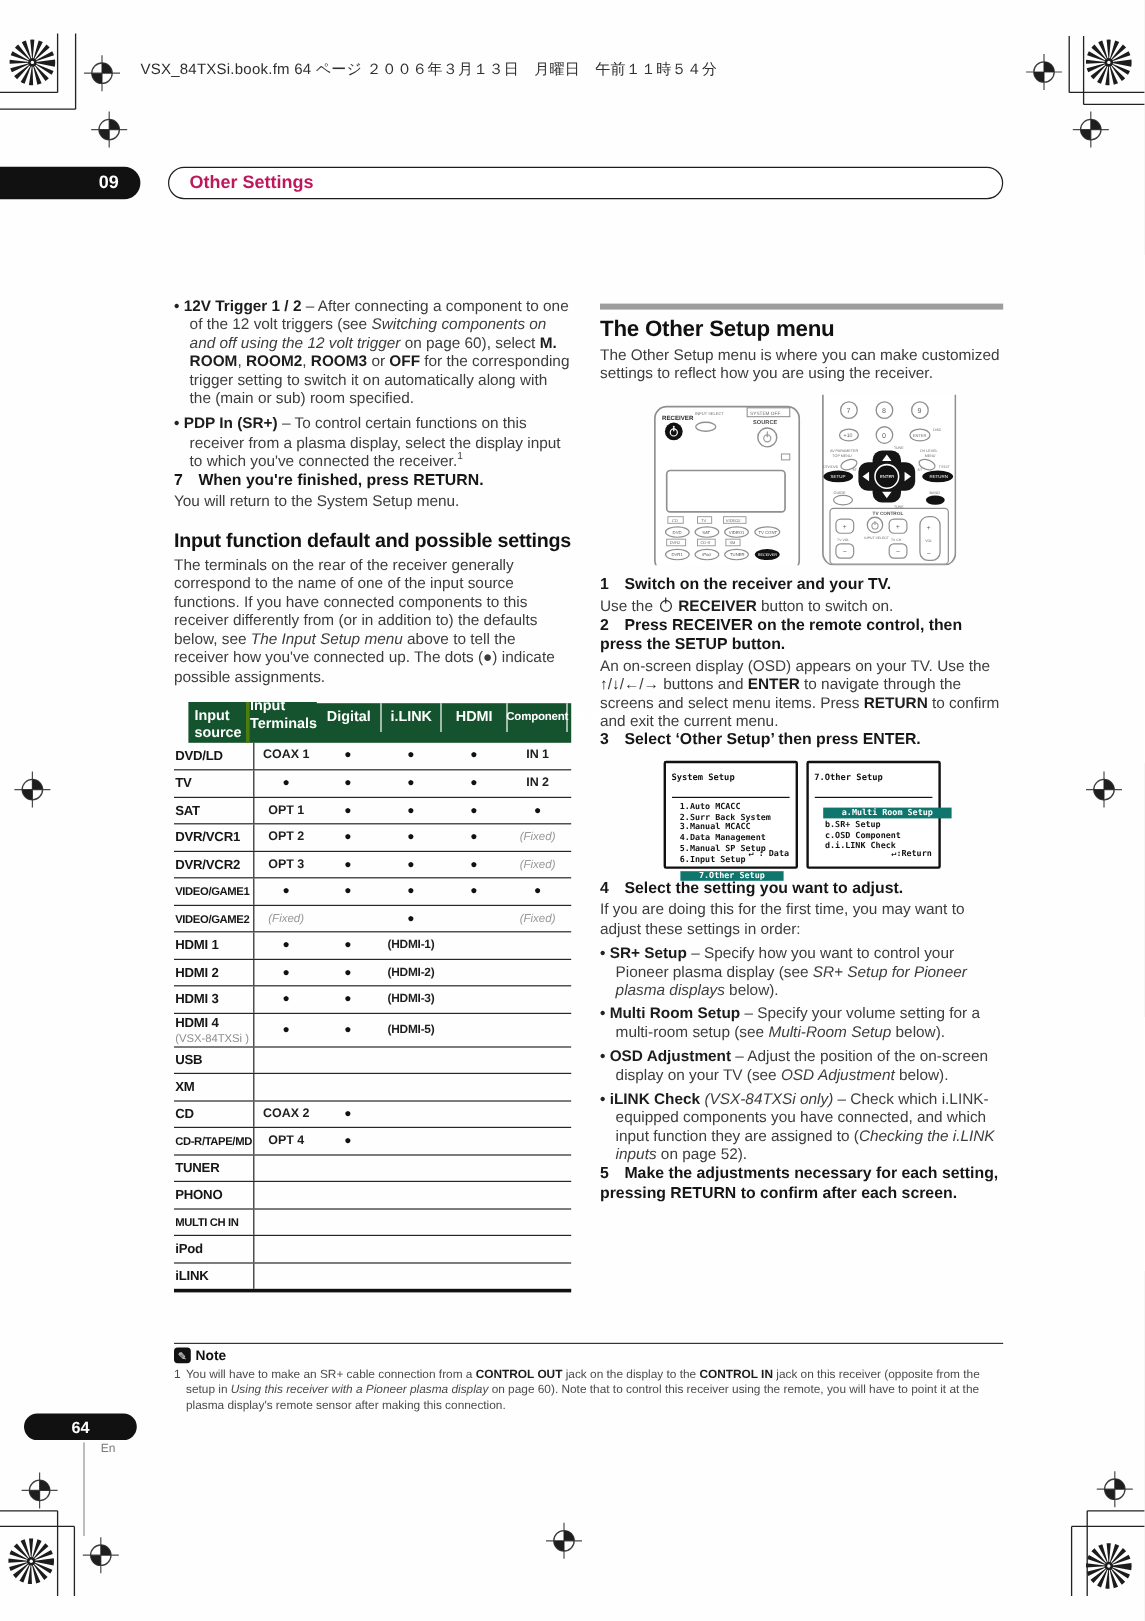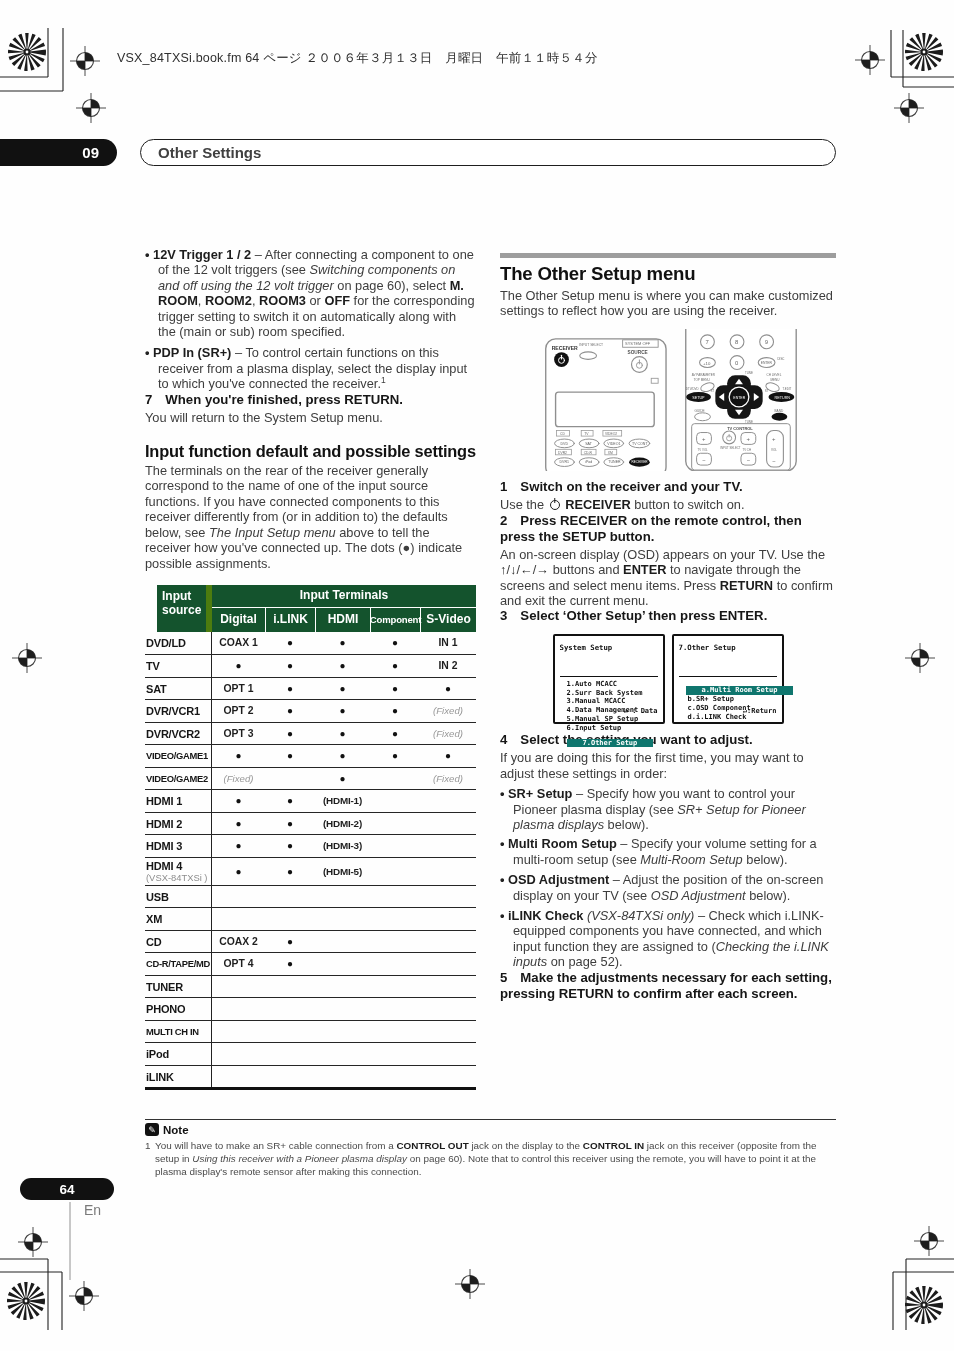--- a/index.html
+++ b/index.html
@@ -5,21 +5,21 @@
   html,body{margin:0;padding:0;background:#e8e8e8;}
   .page{position:relative;width:954px;height:1351px;background:#fefefe;margin:0 auto;
         font-family:"Liberation Sans",sans-serif;color:#3d3d3d;overflow:hidden;}
   .marks{position:absolute;left:0;top:0;z-index:1;pointer-events:none;}
   .runhead{position:absolute;left:117px;top:50px;font-size:12.5px;color:#2f2f2f;letter-spacing:.2px;}
   .chapnum{position:absolute;left:0;top:139px;width:117px;height:27px;background:#111;
            border-radius:0 14px 14px 0;color:#fff;font-weight:bold;font-size:15px;
            display:flex;align-items:center;justify-content:flex-end;padding-right:18px;box-sizing:border-box;}
   .chapbox{position:absolute;left:140px;top:139px;width:696px;height:27px;border:1.6px solid #1e1e1e;
            border-radius:14px;box-sizing:border-box;display:flex;align-items:center;padding-left:17px;
-           font-weight:bold;font-size:15px;color:#404040;background:#fff;}
+           font-weight:bold;font-size:15px;color:#be185d;background:#fff;}
   .col{position:absolute;font-size:12.8px;line-height:15.4px;}
   .col.left{left:145px;top:247px;width:331px;}
   .col.right{left:500px;top:253px;width:336px;}
   .b{font-weight:bold;color:#1c1c1c;}
   .i{font-style:italic;}
   sup{font-size:8.5px;line-height:0;}
   .bullet{padding-left:13px;text-indent:-13px;}
   .bullet::before{content:"\2022  ";font-weight:bold;color:#222;}
   .mt6{margin-top:6px}.mt8{margin-top:8px}.mt10{margin-top:10px}
   .stitle{margin:0;font-weight:bold;font-size:13.2px;color:#161616;line-height:16px;}
@@ -28,21 +28,21 @@
   h2.sec{margin:16px 0 2px 0;font-size:16.4px;color:#121212;letter-spacing:-.2px;line-height:20px;}
   h1.sec{margin:5px 0 3px 0;font-size:18.6px;color:#111;letter-spacing:-.2px;line-height:22px;}
   .graybar{width:336px;height:4.5px;background:#9d9d9d;}
   .power-ic{display:inline-block;width:8px;height:8px;border:1.3px solid #222;border-radius:50%;
             position:relative;margin:0 2px -1px 2px;}
   .power-ic::before{content:"";position:absolute;left:50%;top:-3px;width:1.5px;height:5px;background:#222;transform:translateX(-50%);}
   
   .tbl{width:331px;margin-top:14px;border-bottom:3px solid #111;}
   .thr{display:flex;background:#14532d;color:#fff;margin-left:12px;}
   .th-src{width:67px;box-sizing:border-box;padding:4px 4px 2px 5px;font-weight:bold;font-size:12px;line-height:14px;}
-  .thr-right{flex:1;display:flex;flex-direction:column;border-left:6px solid #4d7c0f;}
+  .thr-right{flex:1;display:flex;flex-direction:row;border-left:3px solid #4d7c0f;}
   .th-term{height:22px;display:flex;align-items:center;justify-content:center;font-weight:bold;font-size:12px;}
   .subrow{display:flex;border-top:1px solid #fff;height:24px;}
   .sub{display:flex;align-items:center;justify-content:center;font-weight:bold;font-size:12px;box-sizing:border-box;}
   .sub + .sub{border-left:1px solid #fff;}
   .sub.cond{font-size:9.6px;letter-spacing:-.2px;}
   .c0{width:53px}.c1{width:50px}.c2{width:55px}.c3{width:50px}.c4{width:56px}
   .trow{display:flex;border-top:1px solid #262626;min-height:22.5px;box-sizing:border-box;}
   .trow:first-child{border-top:none;}
   .bsrc{width:67px;box-sizing:border-box;border-right:1.2px solid #222;display:flex;flex-direction:column;
         justify-content:center;padding:2px 1px 2px 1px;}
@@ -52,39 +52,39 @@
   .bc{display:flex;align-items:center;justify-content:center;font-weight:bold;font-size:10.4px;color:#1e1e1e;box-sizing:border-box;}
   .bc.fx{font-weight:normal;font-style:italic;color:#989898;font-size:9.6px;}
   .bc.dot{font-size:10px;color:#111;}
   .bc.hd{font-size:9.9px;letter-spacing:-.2px;}
   
   .remote-wrap{margin:11px auto 8px auto;width:258px;height:142px;}
   
   .osd-row{display:flex;gap:7px;justify-content:center;margin:10px 0 8px 0;}
   .osd{position:relative;width:112px;height:90px;border:2px solid #111;border-radius:2px;box-sizing:border-box;
        background:#fff;padding:4px 5px;font-family:"DejaVu Sans Mono",monospace;font-weight:bold;color:#111;}
-  .osd-title{font-size:7.3px;border-bottom:1.3px solid #111;padding-bottom:20px;margin-bottom:3px;}
+  .osd-title{font-size:7.3px;border-bottom:1.3px solid #111;padding-bottom:8px;margin-bottom:3px;}
   .osd-it{font-size:7px;line-height:8.8px;white-space:pre;}
   .osd.p1 .osd-it{margin-left:7px;}
   .osd.p2 .osd-it{margin-left:9px;}
   .osd-it.sel{background:#0f766e;color:#fff;display:inline-block;padding:0 16px;margin-left:5px;}
   .osd.p2 .osd-it.sel{margin-left:7px;}
   .osd-foot{position:absolute;right:5px;bottom:3px;font-size:7px;}
   
   .note-area{position:absolute;left:145px;top:1119px;width:691px;}
   .note-rule{border-top:1.3px solid #333;}
   .note-hd{display:flex;align-items:center;margin-top:3px;}
   .note-ic{display:inline-flex;width:14px;height:13px;background:#111;border-radius:3px;color:#fff;
            font-size:9px;align-items:center;justify-content:center;margin-right:4px;}
   .note-lbl{font-weight:bold;font-size:11.5px;color:#111;}
   .fnote{display:flex;margin-top:3px;font-size:9.9px;line-height:13px;color:#4a4a4a;}
   .fnote .mk{width:10px;flex:none;}
   .pagenum{position:absolute;left:20px;top:1178px;width:94px;height:22px;background:#111;border-radius:11px;
            color:#fff;font-weight:bold;font-size:13.5px;display:flex;align-items:center;justify-content:center;}
-  .lang{position:absolute;left:84px;top:1202px;font-size:14px;color:#7a7a7a;}
+  .lang{position:absolute;left:84px;top:1202px;font-size:10px;color:#7a7a7a;}
   svg text{font-family:"Liberation Sans",sans-serif;}
 </style>
 </head>
 <body>
 
 <div class="page">
 
   <svg class="marks" width="954" height="1351" viewBox="0 0 954 1351">
     <defs>
       <g id="pin">

